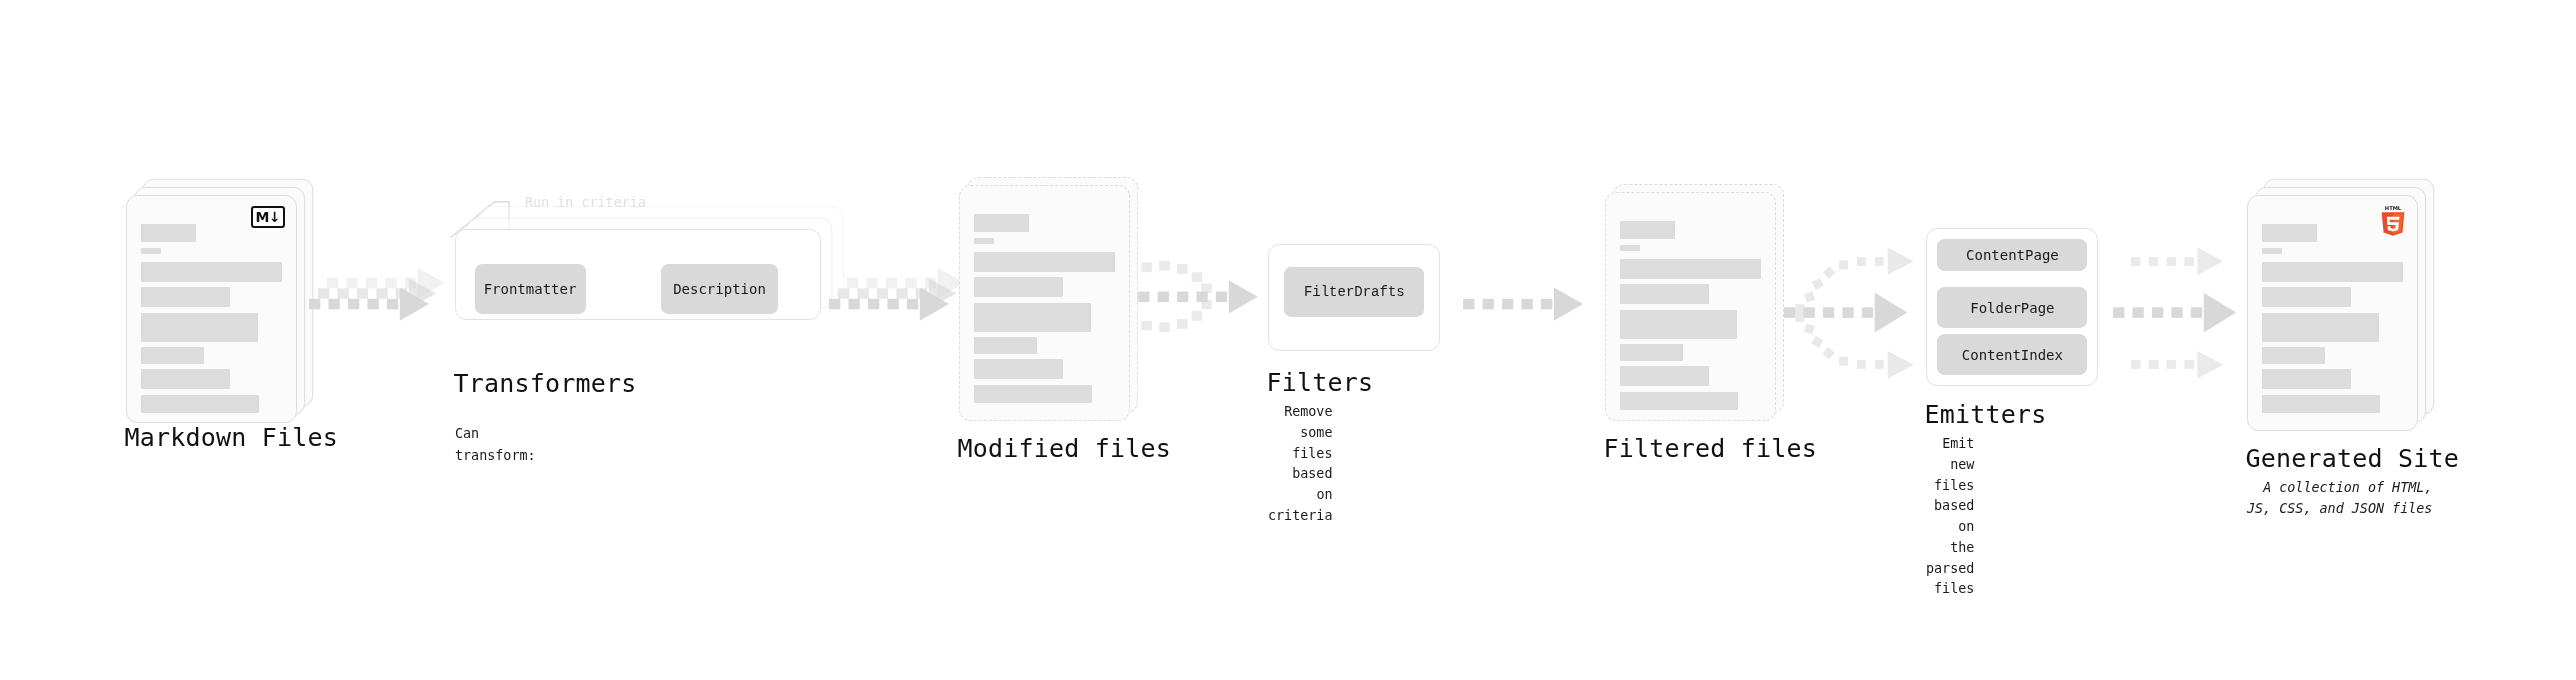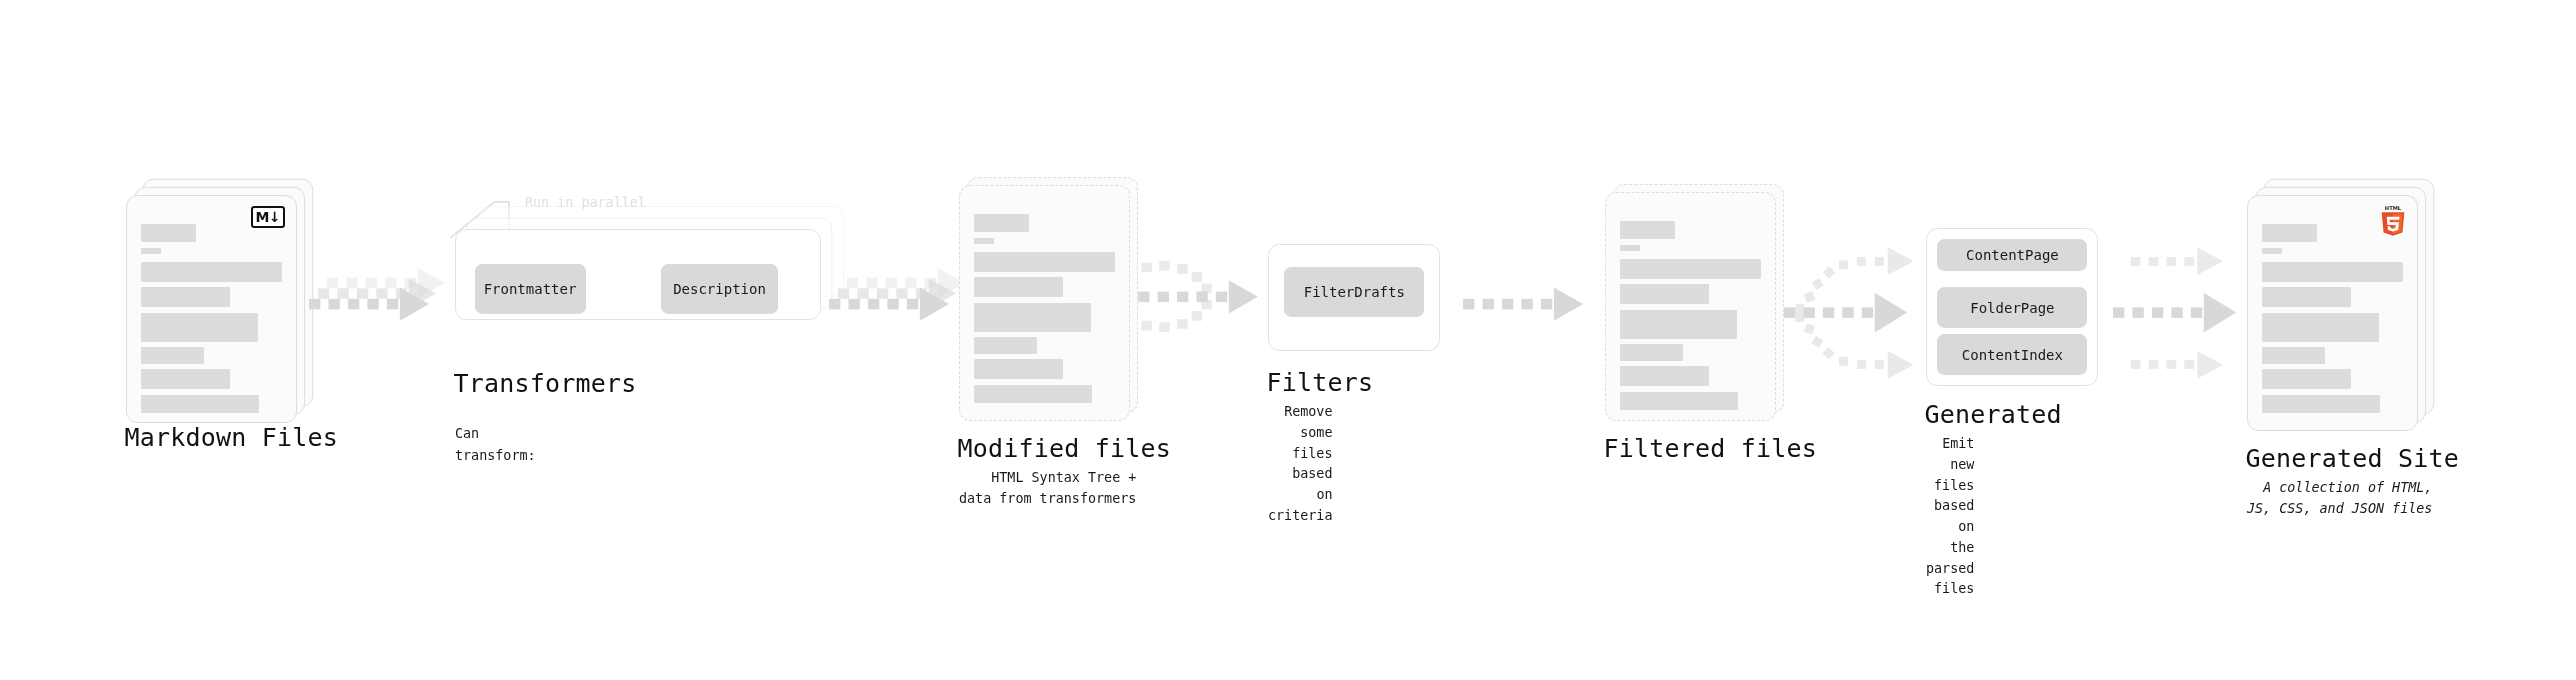--- a/index.html
+++ b/index.html
@@ -166,21 +166,21 @@
         </g>
       </g>
     </svg>
   </div>
 
   <div class="node" style="left:455px; top:192px;">
 
     <svg style="position:absolute;left:-6.5px;top:-8.1px;" width="268" height="65" viewBox="0 0 330 80">
       <path d="M2 66 L56 22 L74 22 L74 56" fill="none" stroke="#e0e0e0" stroke-width="2"></path>
     </svg>
-    <div class="parallel-label" style="left:70px; top:3.3px;">Run in parallel</div>
+    <div class="parallel-label" style="left:70px; top:3.3px;">Run in criteria</div>
 
     <div class="pbox ghost1" style="left:0;top:37px;width:366px;height:91px;"></div>
     <div class="pbox ghost2" style="left:0;top:37px;width:366px;height:91px;"></div>
 
     <div class="chip g1" style="position:absolute;left:39px;top:52px;width:99px;height:50px;z-index:1;"></div>
     <div class="chip g1" style="position:absolute;left:226px;top:52px;width:99px;height:50px;z-index:1;"></div>
     <div class="chip g2" style="position:absolute;left:29px;top:62px;width:99px;height:50px;z-index:1;"></div>
     <div class="chip g2" style="position:absolute;left:216px;top:62px;width:99px;height:50px;z-index:1;"></div>
 
     <svg style="position:absolute;left:137px;top:70px;z-index:2;" width="98" height="49" viewBox="0 0 120 60">
@@ -249,22 +249,20 @@
           <div class="skl" style="width:100%;height:19.5px;margin-top:2.4px;"></div>
           <div class="skl" style="width:63%;height:19.5px;"></div>
           <div class="skl" style="width:83%;height:29px;"></div>
           <div class="skl" style="width:45%;height:16.3px;"></div>
           <div class="skl" style="width:63%;height:19.5px;"></div>
           <div class="skl" style="width:84%;height:18px;"></div>
         </div>
       </div>
     </div>
     <div class="title" style="position:absolute;left:-1.6px;top:249px;">Modified files</div>
-    <div class="caption" style="position:absolute;left:0px;top:283px;">HTML Syntax Tree +
-data from transformers</div>
   </div>
 
   <div class="node" style="left:1138px; top:256px;">
     <svg width="146" height="89" viewBox="0 0 180 110">
       <g fill="#e4e4e4" opacity="0.75">
         <rect x="4" y="8" width="13" height="12"></rect>
           <rect x="26" y="6" width="13" height="12"></rect>
         <rect x="48" y="10" width="13" height="12"></rect>
           <rect x="66" y="20" width="13" height="12"></rect>
         <rect x="78" y="34" width="13" height="12"></rect>
@@ -280,21 +278,21 @@
         <rect x="48" y="44" width="14" height="13"></rect>
           <rect x="72" y="44" width="14" height="13"></rect>
         <rect x="96" y="44" width="14" height="13"></rect>
         <path d="M112 30 L148 50.5 L112 71 Z"></path>
       </g>
     </svg>
   </div>
 
   <div class="node" style="left:1268px; top:244px;">
     <div class="pbox" style="left:0;top:0;width:172px;height:107px;"></div>
-    <div class="chip" style="position:absolute;left:16.3px;top:23px;width:140px;height:50px;z-index:2;">FilterDrafts</div>
+    <div class="chip" style="position:absolute;left:16.3px;top:23px;width:140px;height:50px;z-index:2;font-family:Liberation Mono, monospace;">FilterDrafts</div>
     <div class="title" style="position:absolute;left:-1.6px;top:124px;">Filters</div>
     <div class="caption" style="position:absolute;left:0px;top:158px;">Remove some files based
 on criteria</div>
   </div>
 
   <div class="node" style="left:1463px; top:268px;">
     <svg width="138" height="73" viewBox="0 0 170 90">
       <g fill="#d8d8d8">
         <rect x="0" y="38" width="14" height="13"></rect>
           <rect x="24" y="38" width="14" height="13"></rect>
@@ -356,21 +354,21 @@
         <path d="M112 70 L152 94.5 L112 119 Z"></path>
       </g>
     </svg>
   </div>
 
   <div class="node" style="left:1926px; top:228px;">
     <div class="pbox" style="left:0;top:0;width:172px;height:158px;"></div>
     <div class="chip" style="position:absolute;left:11.4px;top:11.4px;width:150px;height:32px;z-index:2;">ContentPage</div>
     <div class="chip" style="position:absolute;left:11.4px;top:59px;width:150px;height:41px;z-index:2;">FolderPage</div>
     <div class="chip" style="position:absolute;left:11.4px;top:106px;width:150px;height:41px;z-index:2;">ContentIndex</div>
-    <div class="title" style="position:absolute;left:-1.6px;top:172px;">Generated</div>
+    <div class="title" style="position:absolute;left:-1.6px;top:172px;">Emitters</div>
     <div class="caption" style="position:absolute;left:0px;top:206px;">Emit new files based on
 the parsed files</div>
   </div>
 
   <div class="node" style="left:2113px; top:236px;">
     <svg width="154" height="154" viewBox="0 0 190 190">
       <g fill="#e6e6e6" opacity="0.8">
         <rect x="22" y="26" width="12" height="11"></rect>
           <rect x="44" y="26" width="12" height="11"></rect>
         <rect x="66" y="26" width="12" height="11"></rect>

